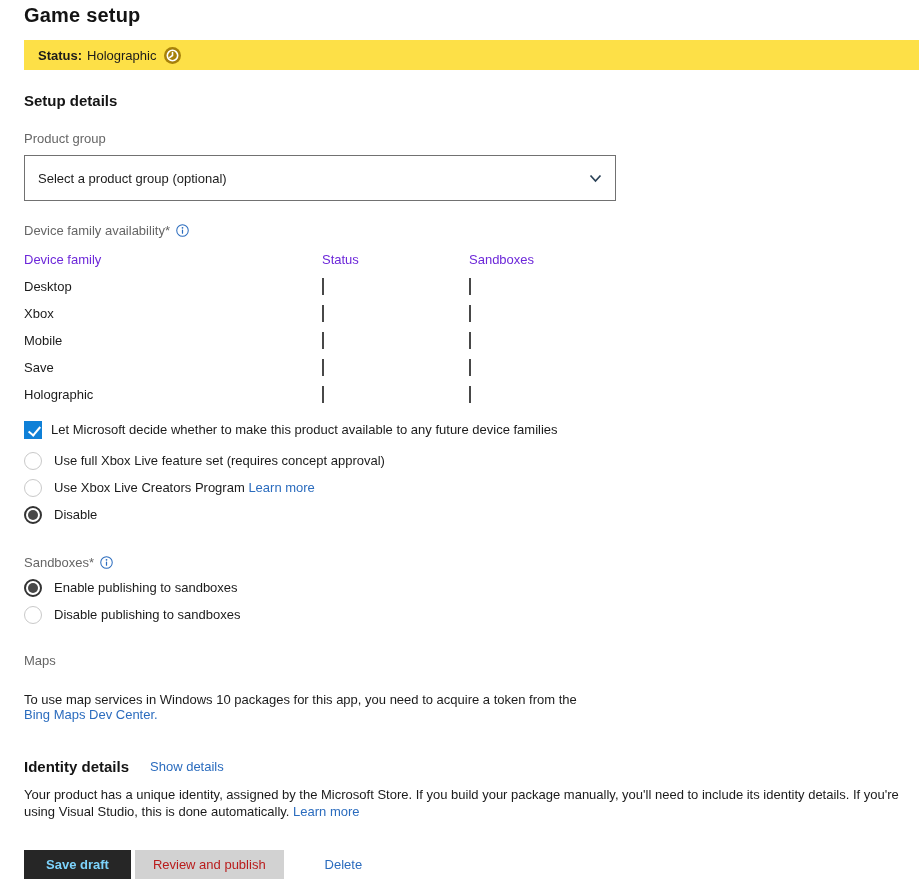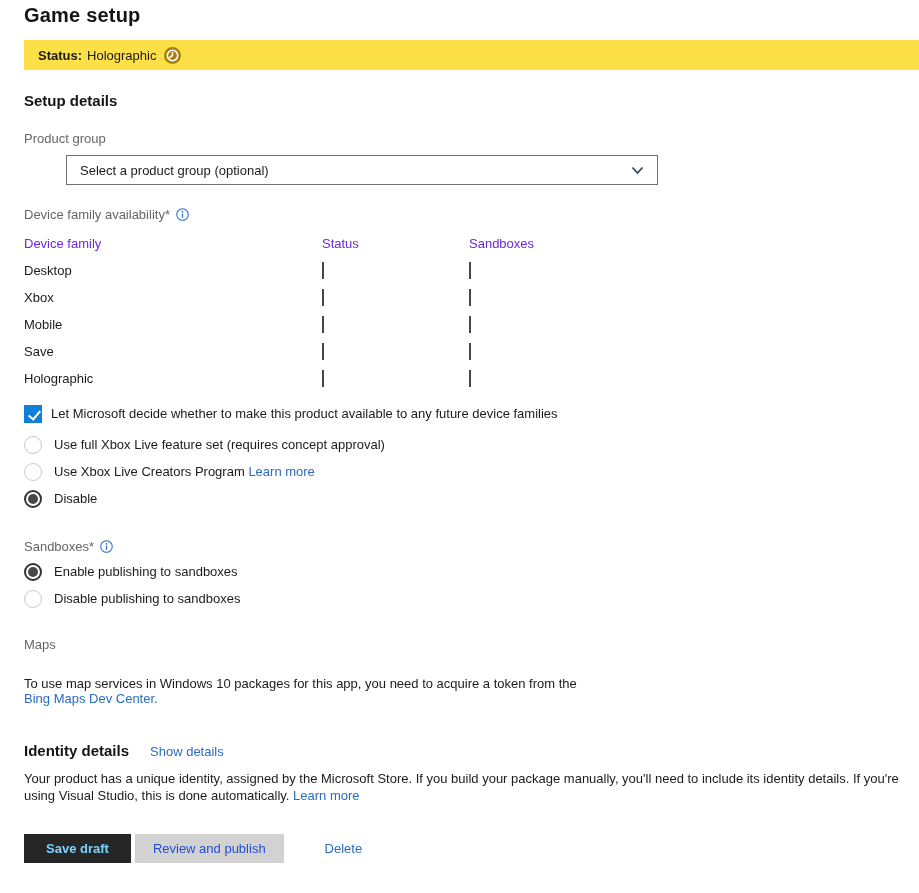--- a/index.html
+++ b/index.html
@@ -20,24 +20,24 @@
     width:907px;
   }
   .status-bar .lbl { font-weight:700; }
   .status-bar .val { margin-right:3px; }
 
   h2.section-title { font-size:15px; font-weight:700; color:#141414; margin-top:22px; }
 
   .field-label { color:#666666; font-size:13px; margin-top:22px; display:flex; align-items:center; gap:6px; }
 
   .select-box {
-    margin-top:9px; width:592px; height:30px;
+    margin-top:9px; width:592px; height:46px;
     border:1px solid #717171; background:#fff;
     display:flex; align-items:center; justify-content:space-between;
-    padding:0 13px; cursor:pointer;margin-left:42px;
+    padding:0 13px; cursor:pointer;
   }
   .select-box .sel-text { color:#1b1b1b; }
 
   .df-table { margin-top:8px; }
   .df-row { display:grid; grid-template-columns:298px 147px 200px; align-items:center; height:27px; }
   .df-head { color:#6d28d9; }
   .df-name { color:#1b1b1b; }
 
   .checkbox {
     width:16px; height:16px; background:#fff;
@@ -64,30 +64,30 @@
   .radio.on { border:2px solid #333333; }
   .radio.on::after {
     content:""; position:absolute; inset:2px; border-radius:50%; background:#474747;
   }
   .radio-group { margin-top:4px; }
 
   a.link { color:#2b6cbe; text-decoration:none; cursor:pointer; }
 
   .maps-text { margin-top:24px; max-width:581px; line-height:15px; color:#1b1b1b; }
 
-  .identity-head { margin-top:36px; display:flex; align-items:flex-end; gap:21px; }
+  .identity-head { margin-top:36px; display:flex; align-items:center; gap:21px; }
   .identity-text { margin-top:11px; width:897px; line-height:17px; color:#1b1b1b; }
 
   .actions { margin-top:30px; display:flex; align-items:center; }
   .btn {
     height:29px; font-size:13px; font-family:inherit;
     border:none; cursor:pointer; padding:0 22px;
   }
   .btn-primary { background:#262626; color:#7dd3fc; font-weight:700; }
-  .btn-disabled { background:#d2d2d2; color:#1d4ed8; margin-left:4px; padding:0 18px; cursor:default; }
+  .btn-disabled { background:#d2d2d2; color:#b91c1c; margin-left:4px; padding:0 18px; cursor:default; }
   .actions .delete-link { margin-left:41px; }
 
   .icon-inline { display:inline-flex; align-items:center; }
 </style>
 </head>
 <body>
 
 <div class="page">
 
   <h1 class="page-title">Game setup</h1>

